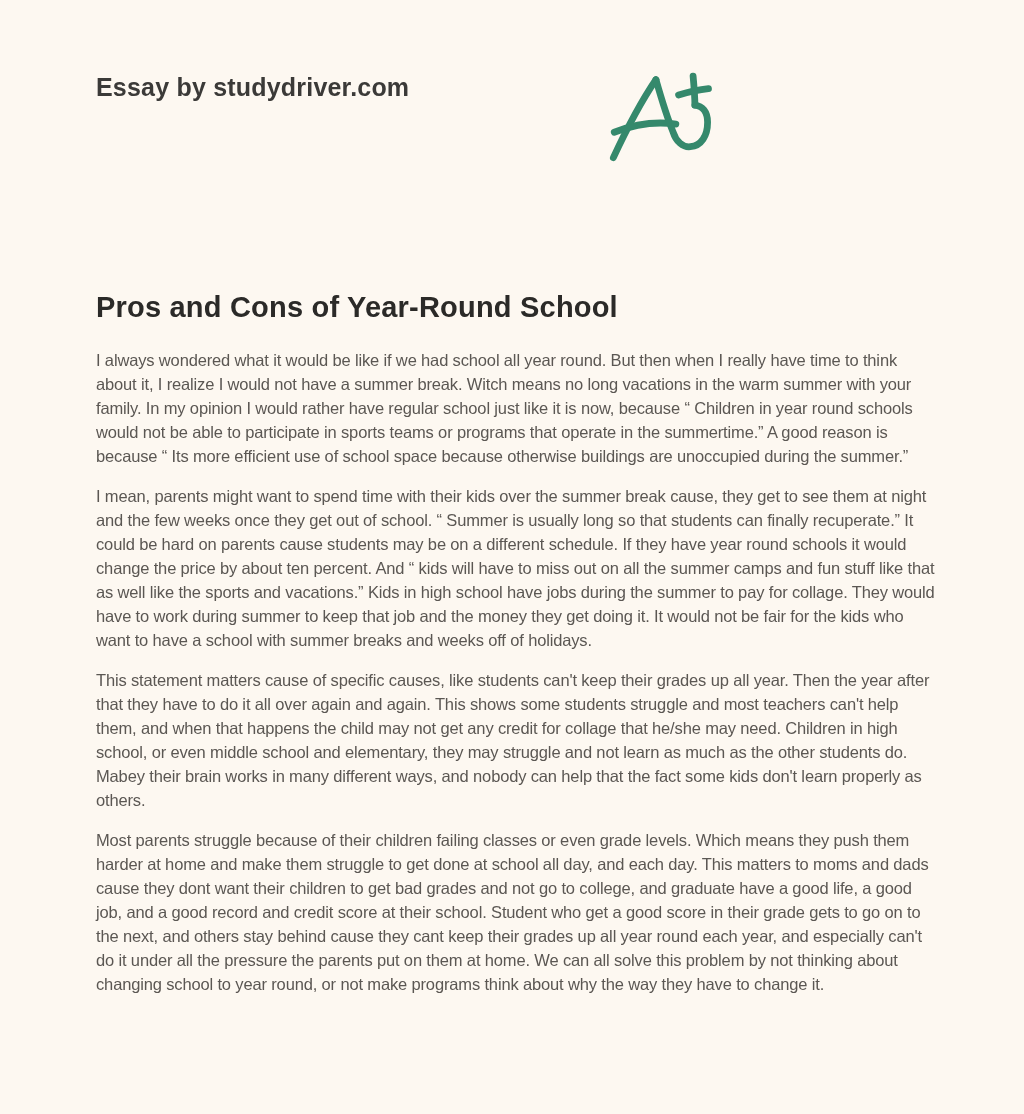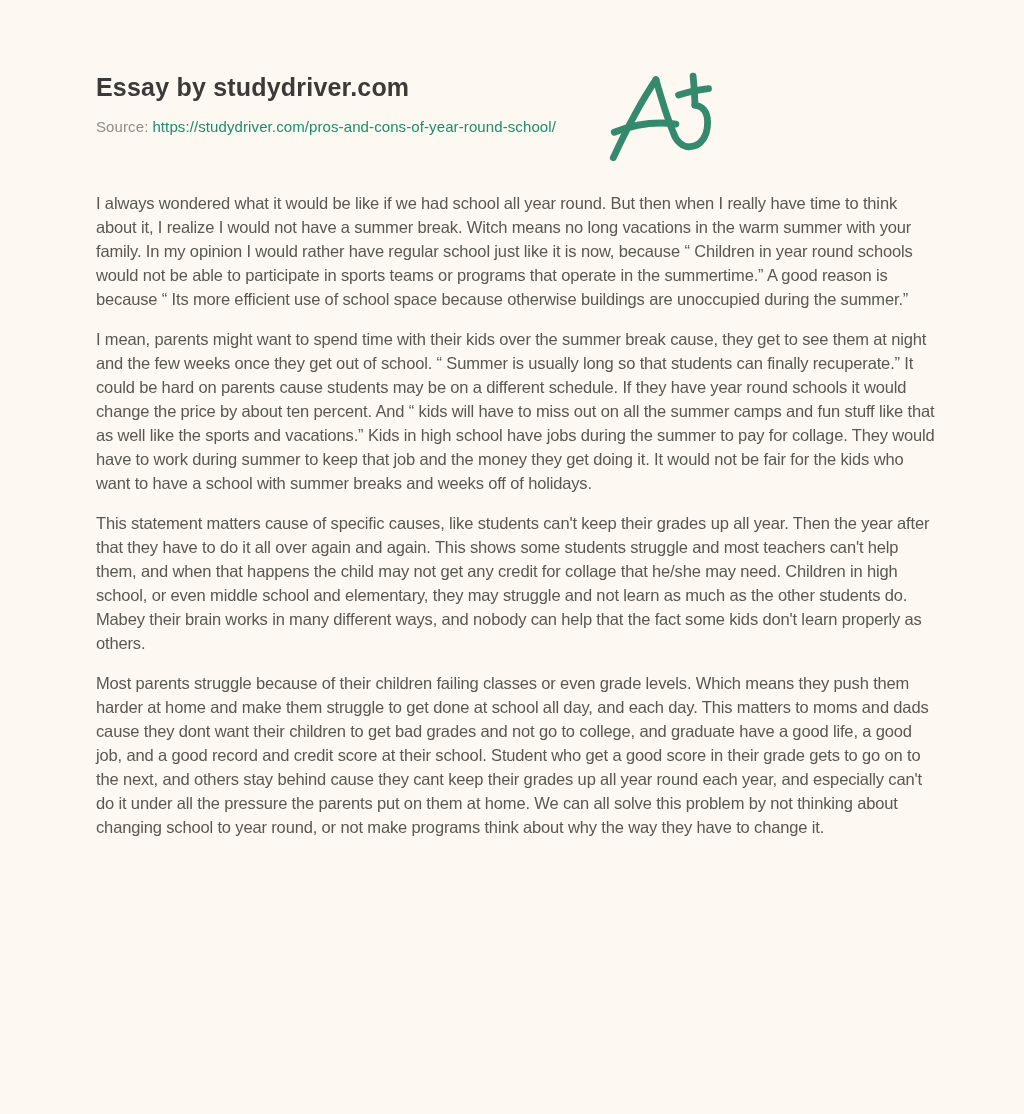--- a/index.html
+++ b/index.html
@@ -48,40 +48,37 @@
     width: 843px;
     margin: 0 0 0 96px;
   }
   .essay-title {
     margin-top: 114px;
     font-size: 29px;
     font-weight: 700;
     color: #2b2a28;
     letter-spacing: 0.2px;
   }
-  .essay-body { margin-top: 14px; }
+  .essay-body { margin-top: 24px; }
   .essay-body p {
     font-size: 16.5px;
     line-height: 24px;
     color: #5b5753;
     letter-spacing: -0.15px;
     margin-bottom: 16px;
   }
 </style>
 </head>
 <body>
 
 <div class="page">
 
   <div class="header">
     <div>
       <div class="site-title">Essay by studydriver.com</div>
-      <div class="source-line">
-        <span class="source-label">Source:</span><a class="source-link" href="#">https://studydriver.com/pros-and-cons-of-year-round-school/</a>
-      </div>
     </div>
 
     <div class="logo">
       <svg width="118" height="106" viewBox="0 0 130 117" fill="none">
         <g stroke="#35896C" stroke-width="7.5" stroke-linecap="round" fill="none">
 
           <path d="M 8 100 C 22 70, 40 36, 55 14"></path>
 
           <path d="M 55 14 C 63 42, 69 60, 74 72 C 77 82, 85 89, 93 88 C 105 87, 112 76, 112 61 C 112 49, 106 43, 98 42"></path>
 
@@ -89,20 +86,21 @@
 
           <path d="M 80 31 C 93 27, 103 25, 113 24"></path>
 
           <path d="M 96 10 C 97 21, 98 32, 98 42"></path>
         </g>
       </svg>
     </div>
   </div>
 
   <div class="content">
+    <h1 class="essay-title">Pros and Cons of Year-Round School</h1>
 
     <div class="essay-body">
       <p>I always wondered what it would be like if we had school all year round. But then when I really have time to think about it, I realize I would not have a summer break. Witch means no long vacations in the warm summer with your family. In my opinion I would rather have regular school just like it is now, because “ Children in year round schools would not be able to participate in sports teams or programs that operate in the summertime.” A good reason is because “ Its more efficient use of school space because otherwise buildings are unoccupied during the summer.”</p>
       <p>I mean, parents might want to spend time with their kids over the summer break cause, they get to see them at night and the few weeks once they get out of school. “ Summer is usually long so that students can finally recuperate.” It could be hard on parents cause students may be on a different schedule. If they have year round schools it would change the price by about ten percent. And “ kids will have to miss out on all the summer camps and fun stuff like that as well like the sports and vacations.” Kids in high school have jobs during the summer to pay for collage. They would have to work during summer to keep that job and the money they get doing it. It would not be fair for the kids who want to have a school with summer breaks and weeks off of holidays.</p>
       <p>This statement matters cause of specific causes, like students can't keep their grades up all year. Then the year after that they have to do it all over again and again. This shows some students struggle and most teachers can't help them, and when that happens the child may not get any credit for collage that he/she may need. Children in high school, or even middle school and elementary, they may struggle and not learn as much as the other students do. Mabey their brain works in many different ways, and nobody can help that the fact some kids don't learn properly as others.</p>
       <p>Most parents struggle because of their children failing classes or even grade levels. Which means they push them harder at home and make them struggle to get done at school all day, and each day. This matters to moms and dads cause they dont want their children to get bad grades and not go to college, and graduate have a good life, a good job, and a good record and credit score at their school. Student who get a good score in their grade gets to go on to the next, and others stay behind cause they cant keep their grades up all year round each year, and especially can't do it under all the pressure the parents put on them at home. We can all solve this problem by not thinking about changing school to year round, or not make programs think about why the way they have to change it.</p>
     </div>
   </div>
 
 </div>

